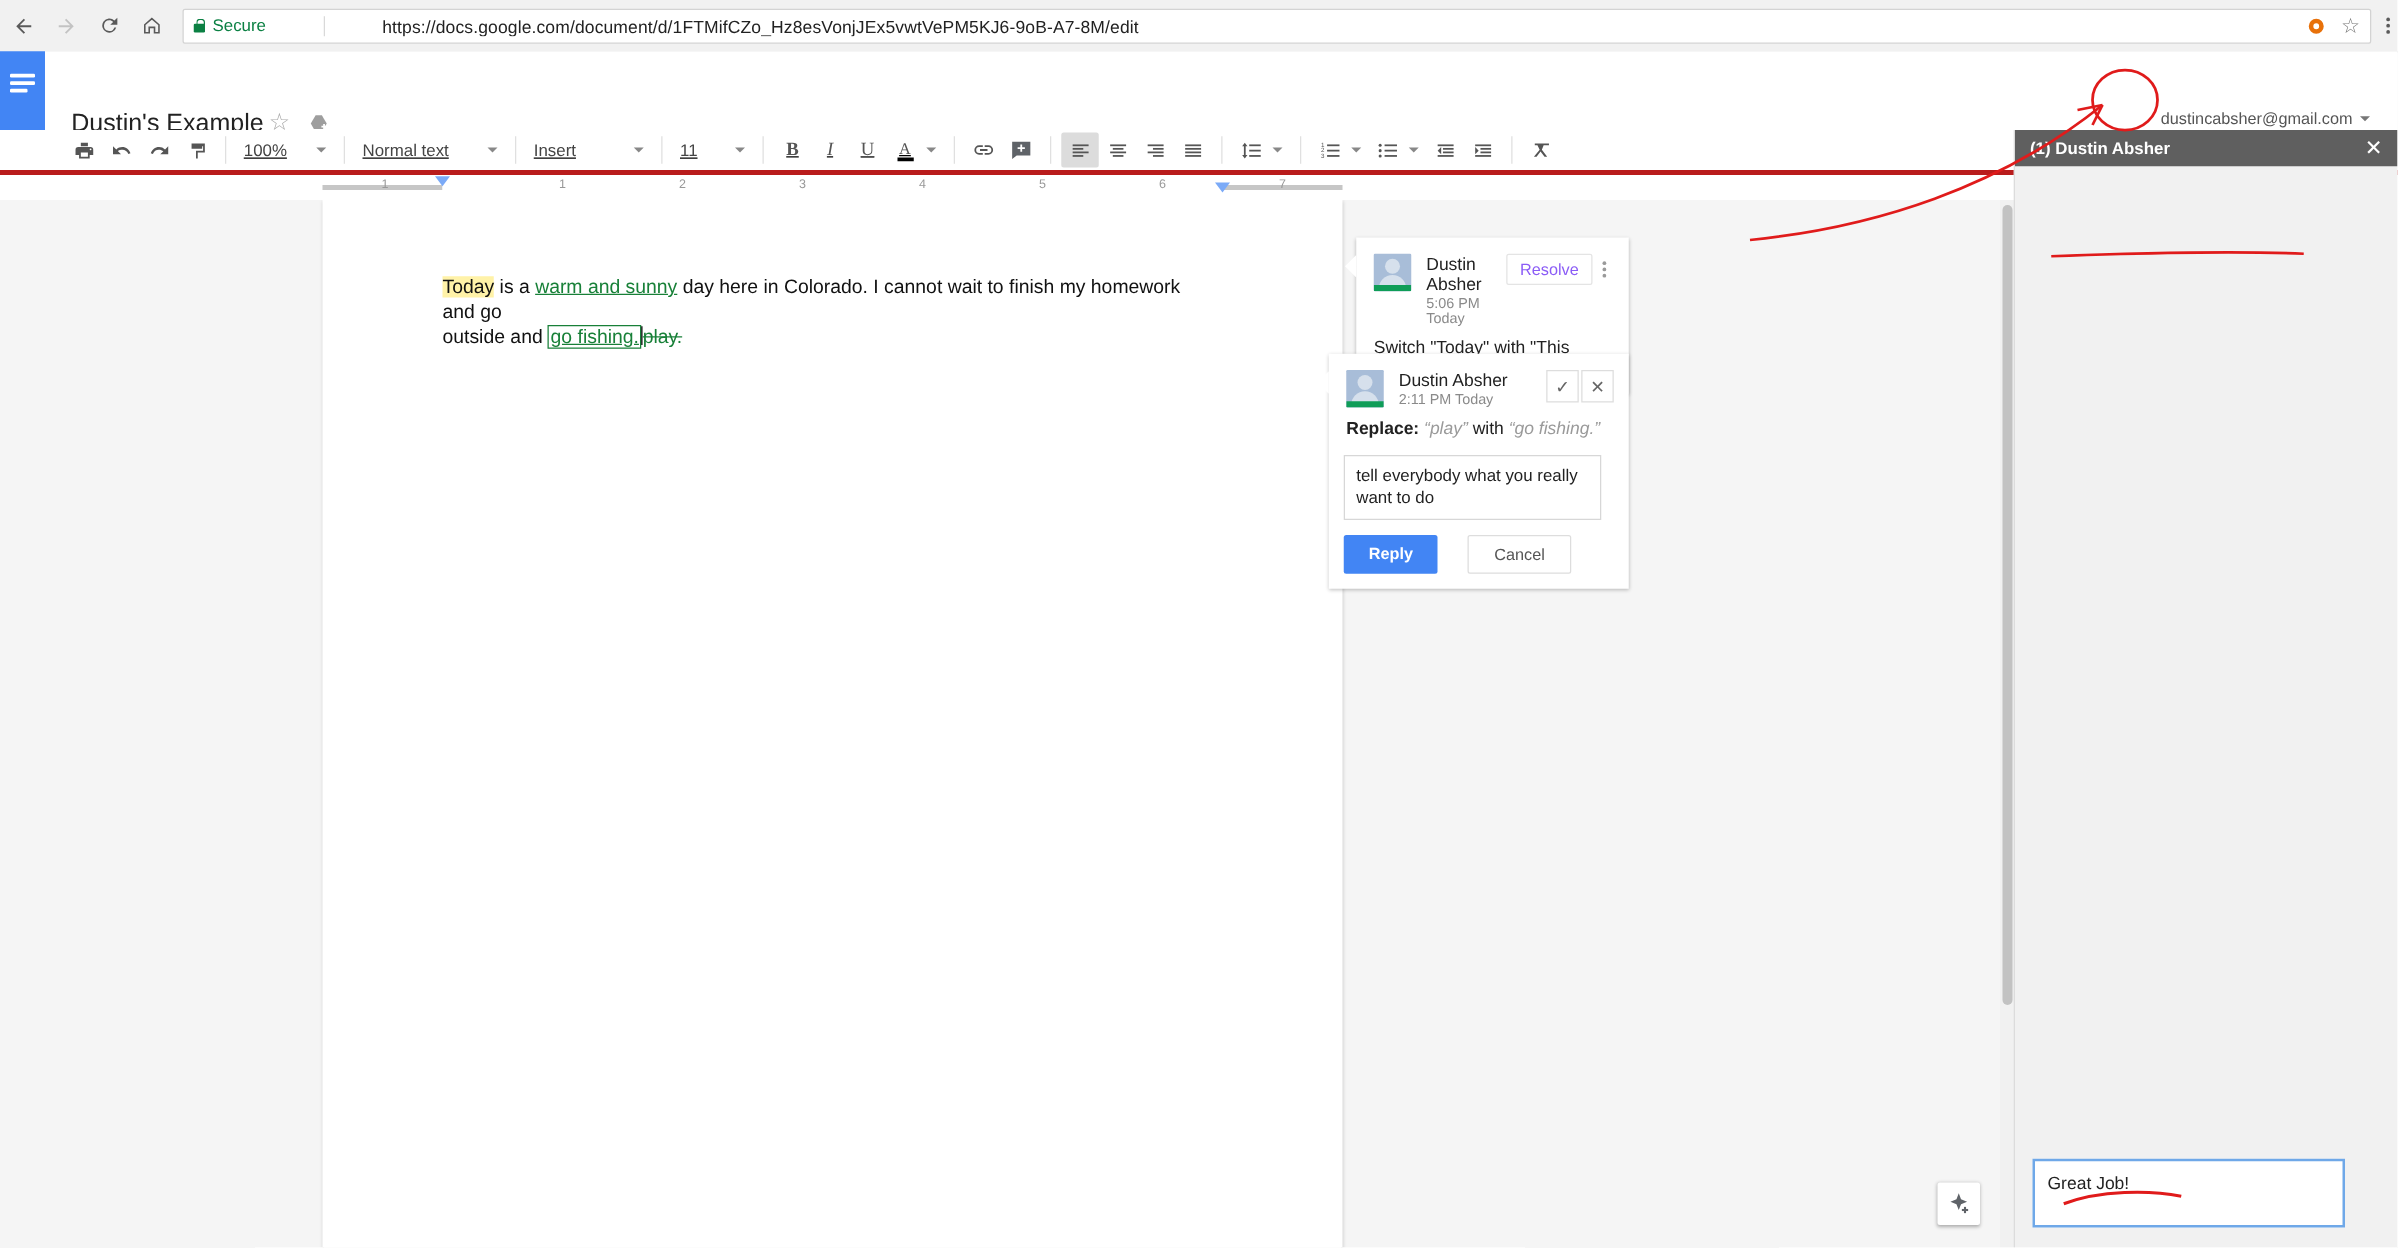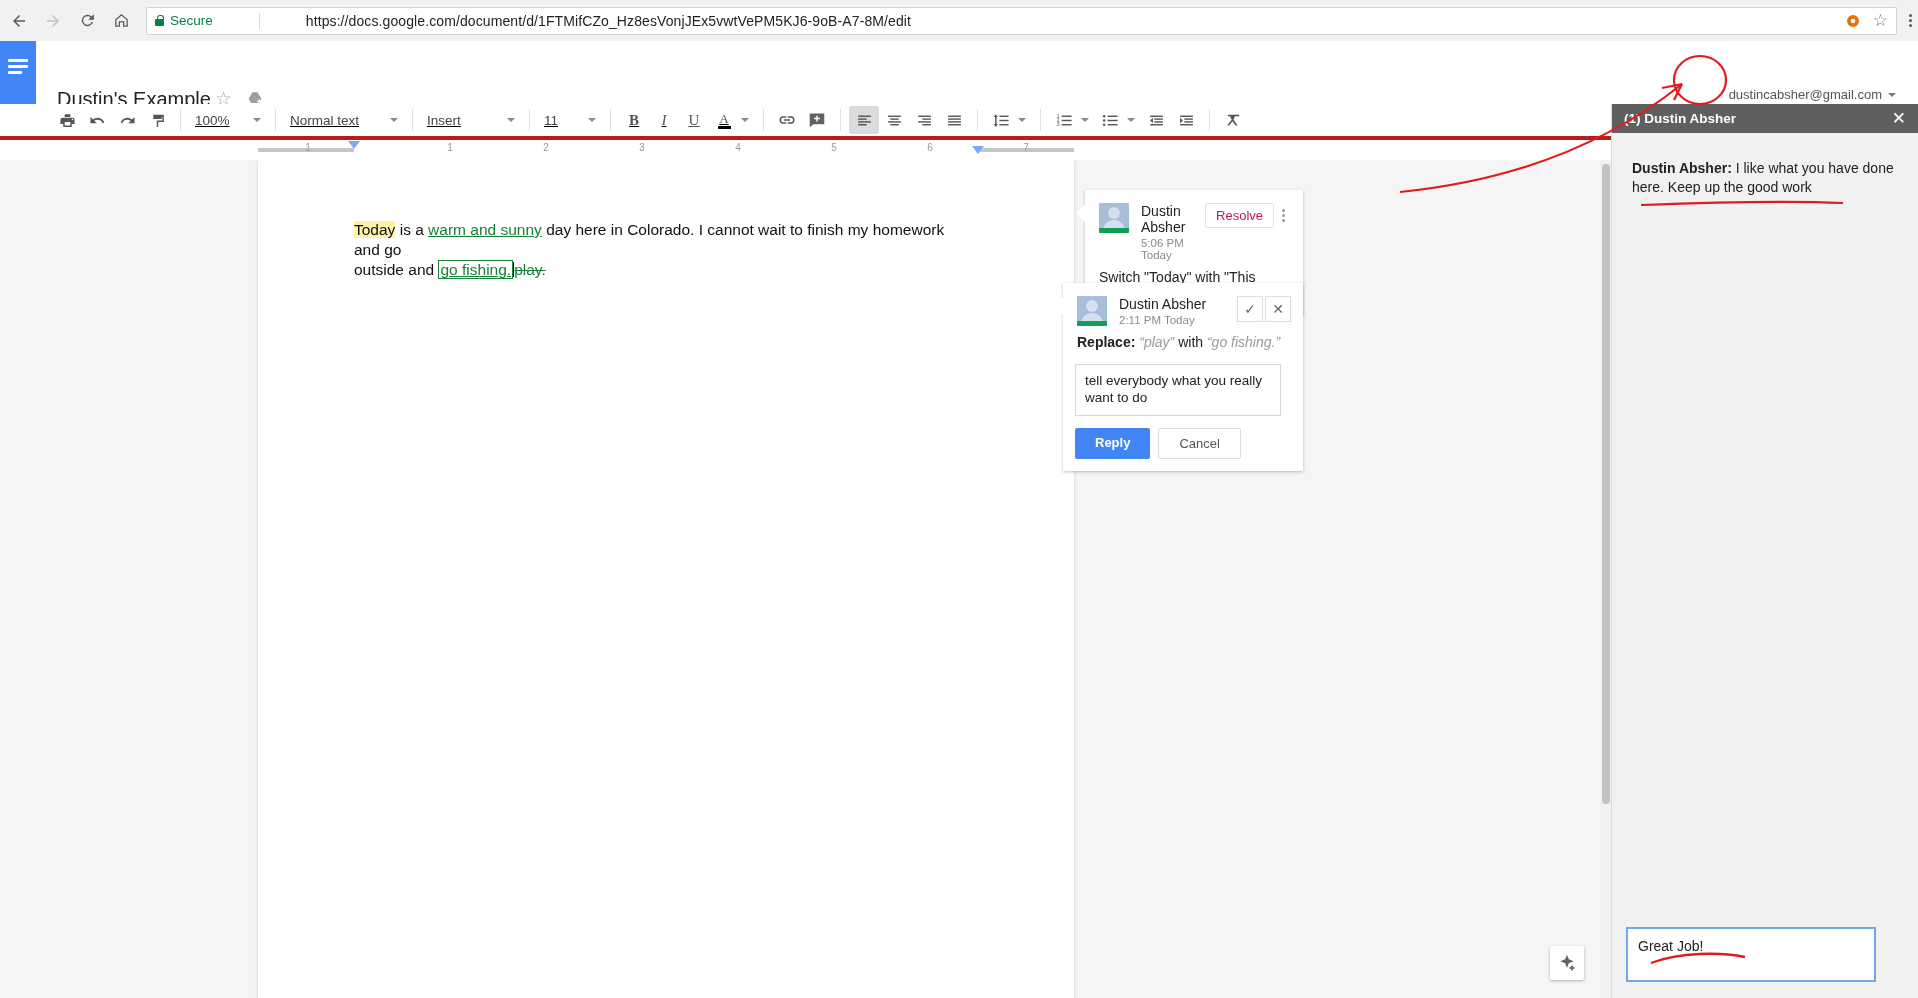--- a/index.html
+++ b/index.html
@@ -167,33 +167,33 @@
   }
   .cc-head { display:flex; align-items:flex-start; padding:13px 12px 2px 14px; }
   .avatar { width:30px;height:30px; background:#a8bdd8; position:relative; overflow:hidden; flex:none; border-radius:1px;}
   .avatar .head { position:absolute; left:9px; top:4px; width:12px; height:12px; border-radius:50%; background:#d6e0ec; }
   .avatar .body { position:absolute; left:4px; top:17px; width:22px; height:14px; border-radius:11px 11px 0 0; background:#d6e0ec; }
   .avatar .bar { position:absolute; left:0; bottom:0; width:30px; height:5px; background:#0f9d58; }
   .cc-meta { margin-left:12px; }
   .cc-name { font-size:14px; color:#222; }
   .cc-time { font-size:11.5px; color:#8a8a8a; margin-top:2px; }
   .cc-actions { margin-left:auto; display:flex; align-items:center; gap:2px; }
-  .resolve-btn { font-size:13px; color:#be185d; border:1px solid #e4e4e4; border-radius:2px; padding:4px 10px; cursor:pointer;}
+  .resolve-btn { font-size:13px; color:#8b5cf6; border:1px solid #e4e4e4; border-radius:2px; padding:4px 10px; cursor:pointer;}
   .kebab { display:flex;flex-direction:column;gap:2px; padding:4px 6px; cursor:pointer;}
   .kebab i{ width:3px;height:3px;background:#9a9a9a;border-radius:50%;}
   .icon-btn { width:24px; height:24px; border:1px solid #ddd; display:flex; align-items:center; justify-content:center; color:#666; font-size:14px; cursor:pointer; background:#fff;}
   .cc-body { padding:6px 14px 14px 14px; font-size:14px; color:#222; }
   .cc-body b { font-weight:bold; }
   .cc-body i { color:#9a9a9a; font-style:italic; }
   .reply-area { padding:0 12px 12px 12px; }
   .reply-box {
     border:1px solid #d7d7d7; padding:7px 9px; font-size:13.5px; color:#222;
     line-height:17px; min-height:36px; width:186px; cursor:text;
   }
-  .reply-btns { display:flex; gap:8px; margin-top:12px; }
+  .reply-btns { display:flex; gap:24px; margin-top:12px; }
   .btn-primary { background:#4285f4; color:#fff; font-size:13px; font-weight:bold; padding:7px 20px; border-radius:2px; cursor:pointer;}
   .btn-ghost { background:#fff; color:#555; font-size:13px; padding:7px 20px; border:1px solid #ddd; border-radius:2px; cursor:pointer;}
 
   
   .sidebar { position:absolute; top:104px; right:0; width:306px; height:894px; background:#f1f1f1; border-left:1px solid #dcdcdc; }
   .sb-header {
     height:29px; background:#5f5f5f; color:#fff; display:flex; align-items:center;
     padding:0 12px; font-size:13.5px; font-weight:bold;
   }
   .sb-close { margin-left:auto; font-size:17px; cursor:pointer; line-height:1; font-weight:normal;}
@@ -602,23 +602,20 @@
         <div class="btn-ghost">Cancel</div>
       </div>
     </div>
   </div>
 
   <div class="sidebar">
     <div class="sb-header">
       <span>(1) Dustin Absher</span>
       <span class="sb-close">✕</span>
     </div>
-    <div class="sb-body">
-      <b>Dustin Absher:</b><span> I like what you have done here.  Keep up the good work</span>
-    </div>
     <div class="sb-input-wrap">
       <div class="sb-input">Great Job!</div>
     </div>
   </div>
 
   <svg class="ink">
 
     <ellipse cx="1700" cy="80" rx="26" ry="24" fill="none" stroke="#e01b1b" stroke-width="2.2"></ellipse>
 
     <path d="M1400 192 C 1500 182, 1600 150, 1682 84" fill="none" stroke="#e01b1b" stroke-width="2.2"></path>

